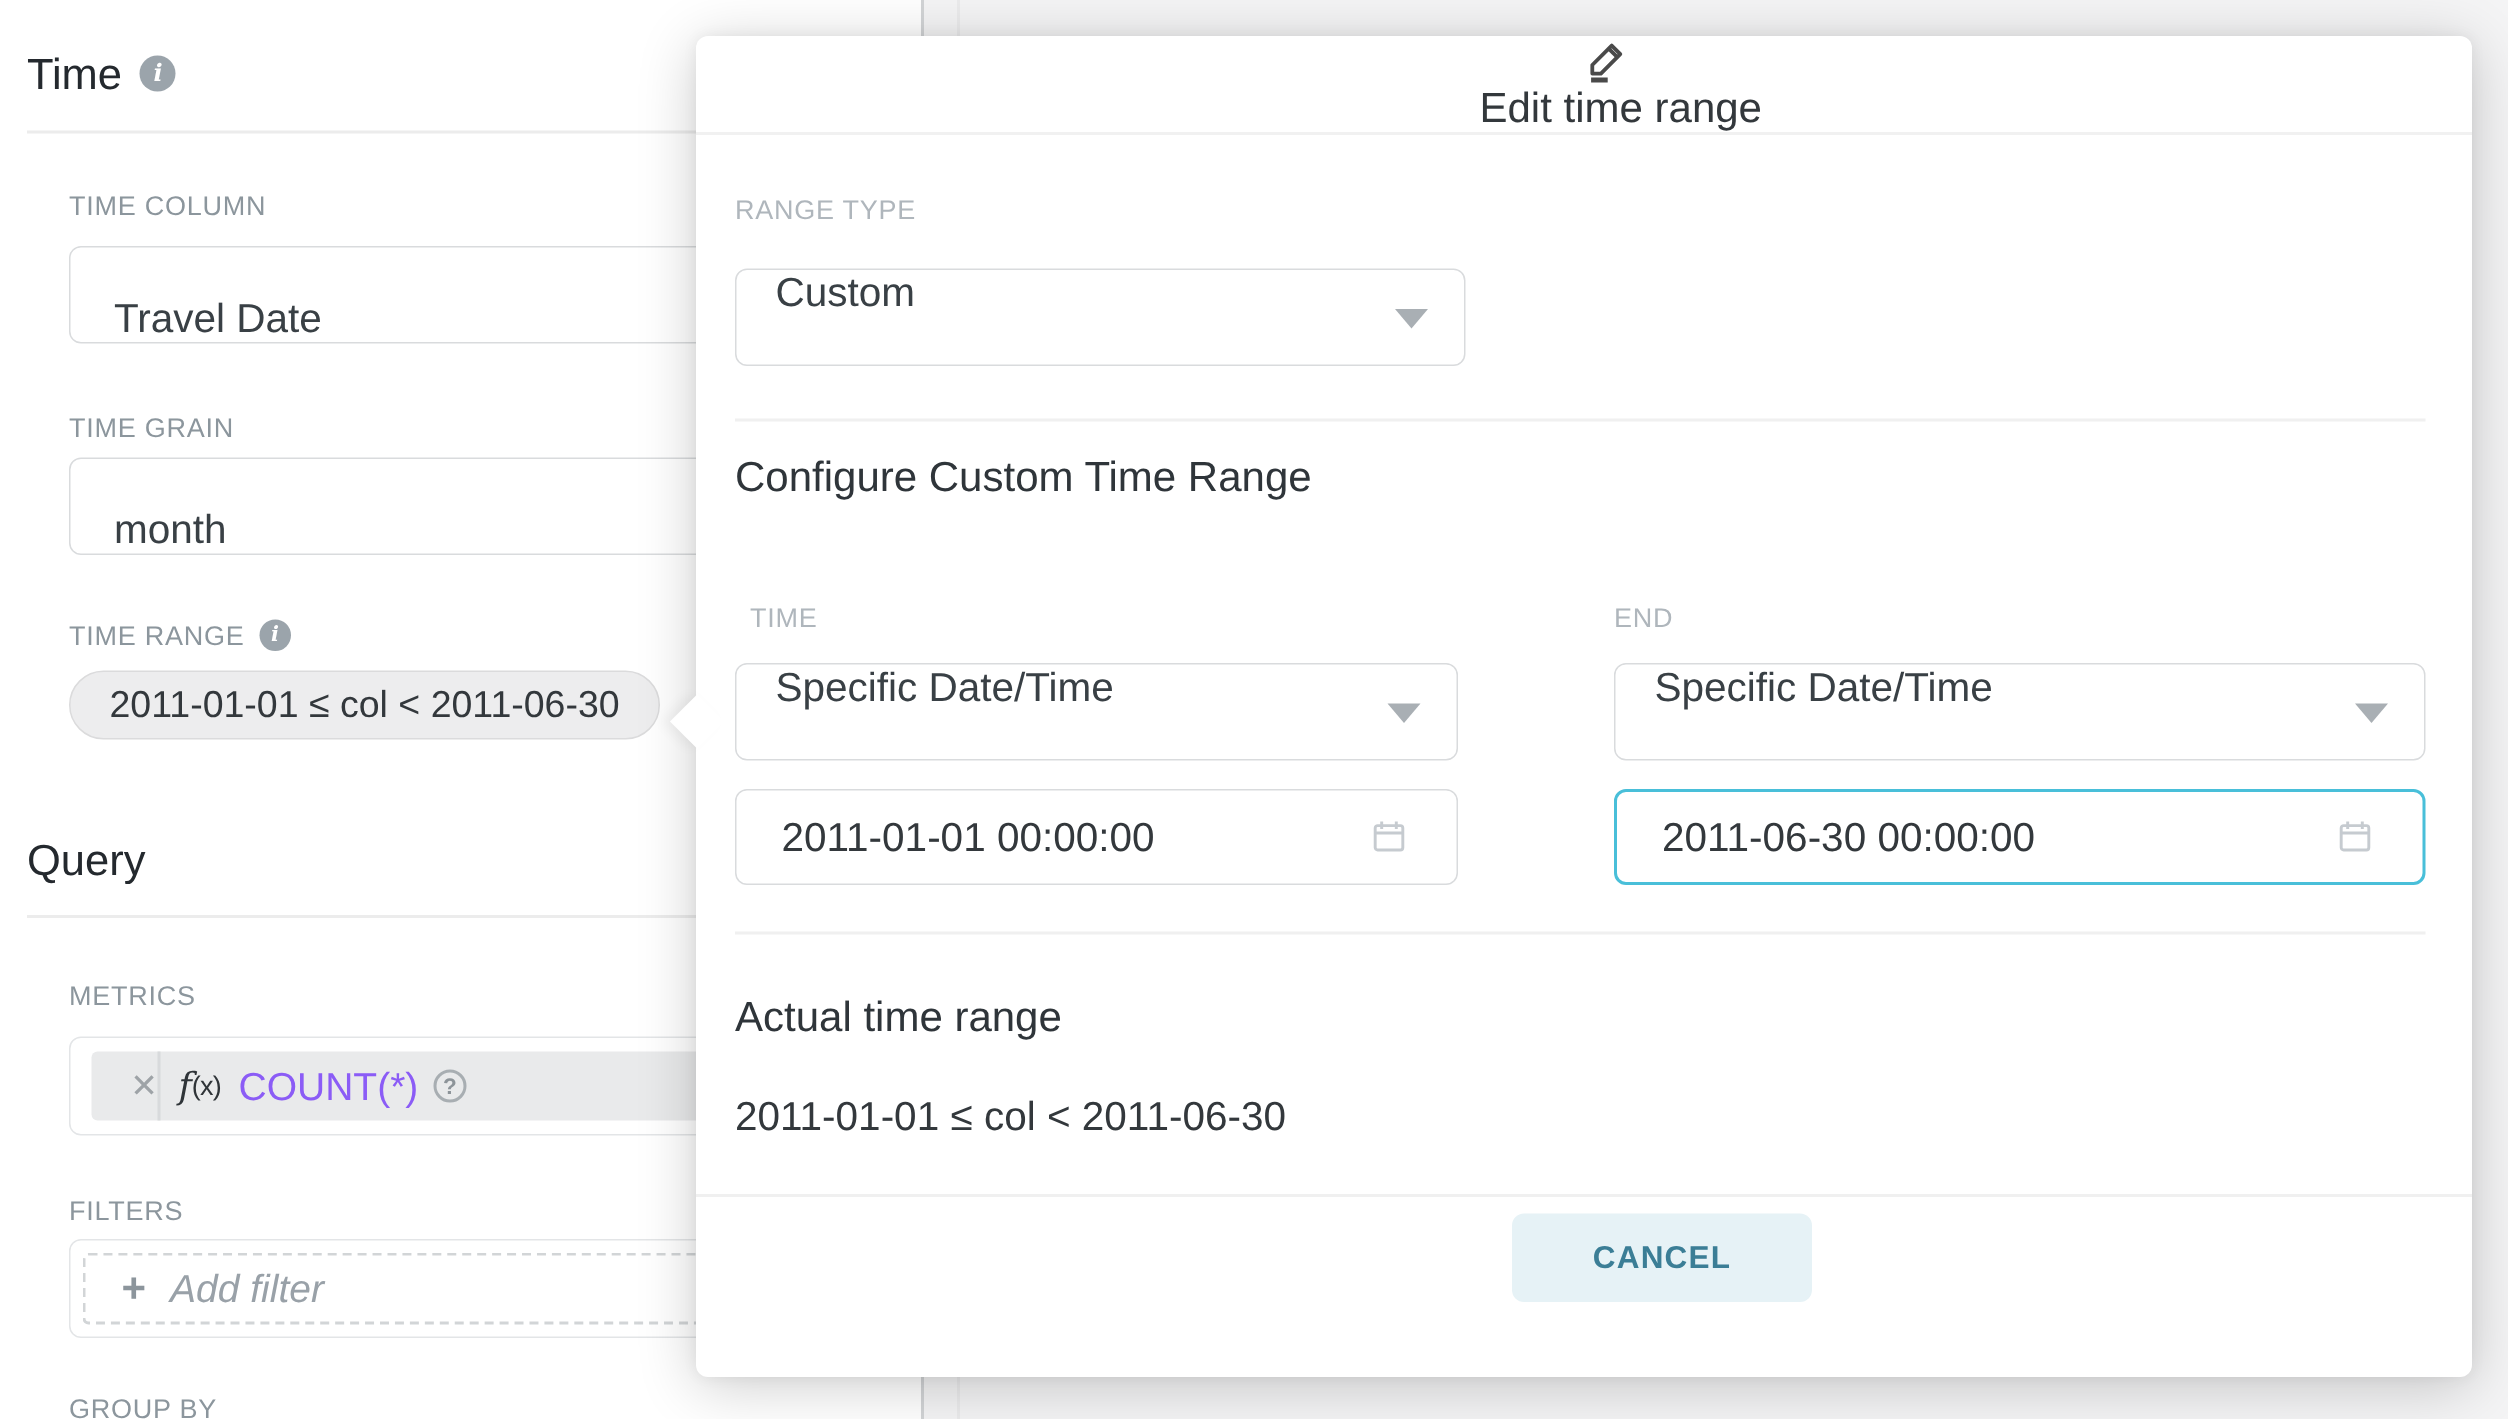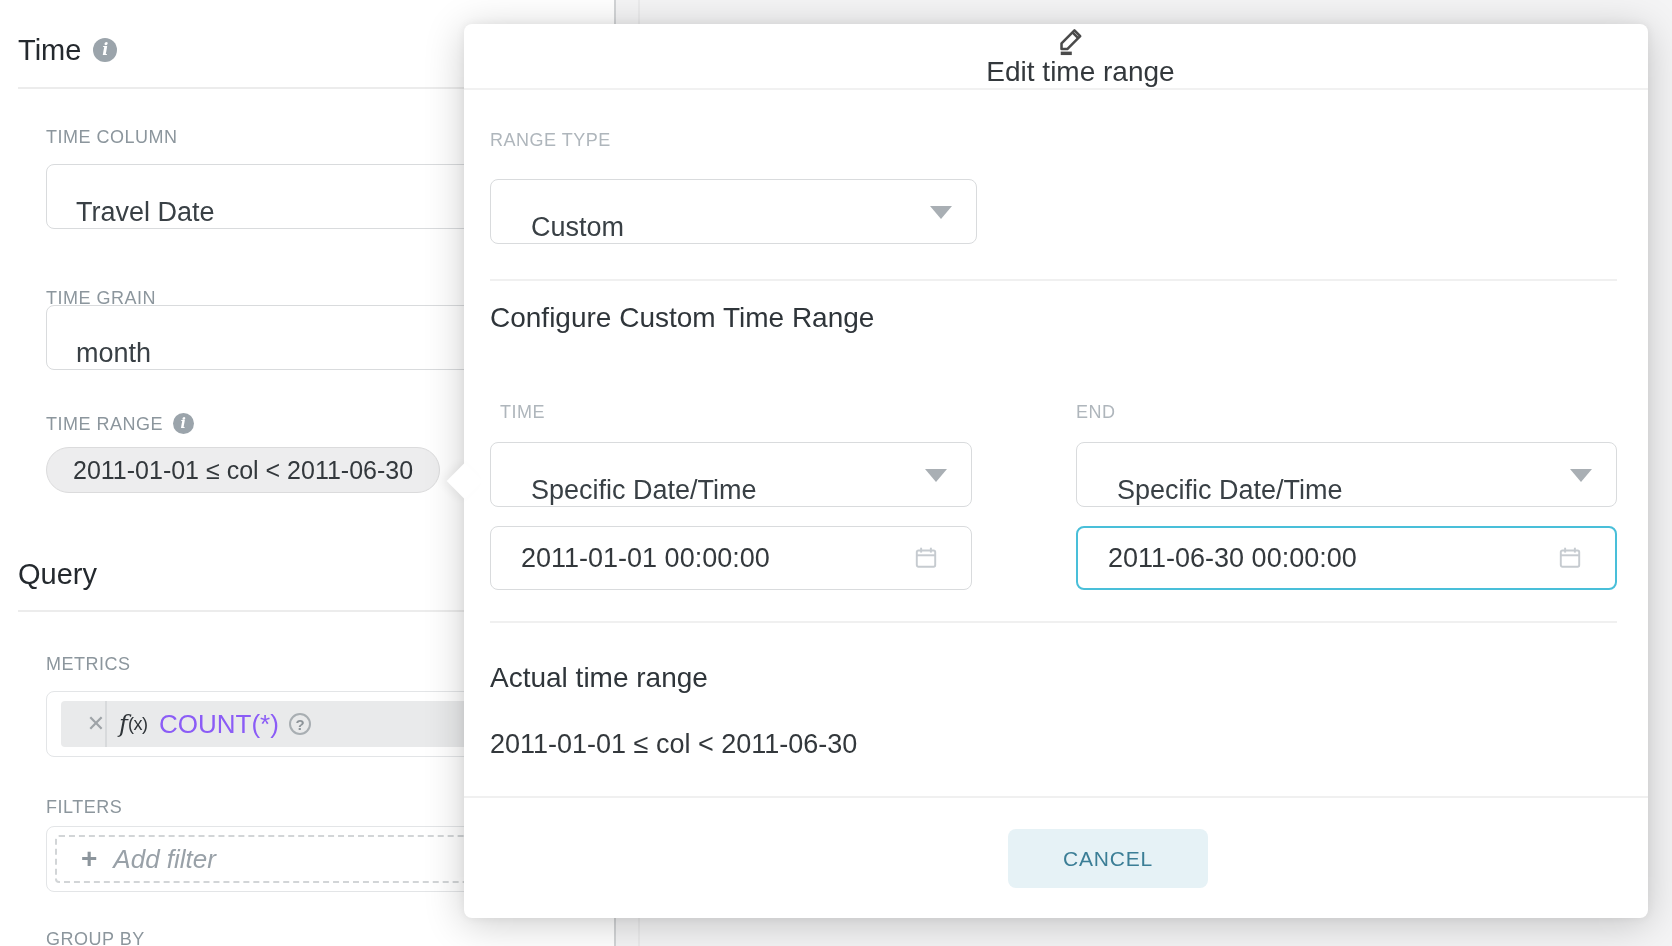--- a/index.html
+++ b/index.html
@@ -52,35 +52,35 @@
   .modal { position:absolute; left:464px; top:24px; width:1184px; height:894px; background:#fff; border-radius:8px;
            box-shadow:0 6px 40px rgba(0,0,0,.20), 0 0 10px rgba(0,0,0,.06); }
   .modal-arrow { position:absolute; left:-12px; top:444px; width:26px; height:26px; background:#fff; transform:rotate(45deg);
                  box-shadow:-4px 4px 8px rgba(0,0,0,.05); }
   .modal-header { position:absolute; left:0; top:0; width:100%; height:66px; border-bottom:2px solid #f1f1f1;
                   display:flex; align-items:center; padding-left:29px; border-radius:8px 8px 0 0;flex-direction:column; }
   .modal-title { font-size:28px; color:#33383c; margin-left:20px; }
 
   .m-label { position:absolute; font-size:18px; letter-spacing:.5px; color:#afb6bc; white-space:nowrap; }
   .m-select { position:absolute; height:65px; background:#fff; border:1.5px solid #d9dbdd; border-radius:8px;
-              display:flex; align-items:flex-end; padding-left:40px; font-size:27px; color:#394045; cursor:pointer; }
+              display:flex; align-items:flex-start; padding-left:26px; font-size:27px; color:#394045; cursor:pointer; }
   .caret { position:absolute; right:24px; top:50%; margin-top:-6px; width:0; height:0;
            border-left:11px solid transparent; border-right:11px solid transparent; border-top:13px solid #a9afb4; }
   .m-heading { position:absolute; left:26px; font-size:28px; color:#2f353a; line-height:36px; }
   .m-divider { position:absolute; left:26px; width:1127px; height:2px; background:#f0f0f0; }
 
   .date-box { position:absolute; height:64px; background:#fff; border:1.5px solid #d9dbdd; border-radius:8px; }
   .date-box.focused { border:2.5px solid #49bfd9;padding-left:27px; }
   .date-box input { position:absolute; left:30px; top:0; width:70%; height:100%; border:none; outline:none; background:transparent;
                     font-family:"Liberation Sans","DejaVu Sans",sans-serif; font-size:27px; color:#33383c; }
   .cal-icon { position:absolute; right:32px; top:50%; transform:translateY(-50%); }
 
   .footer-divider { position:absolute; left:0; top:772px; width:100%; height:2px; background:#f0f0f0; }
-  .btn { position:absolute; top:805px; height:59px; border:none; border-radius:8px; font-family:"Liberation Sans",sans-serif;
-         font-size:21px; font-weight:400; letter-spacing:.8px; cursor:pointer; }
+  .btn { position:absolute; top:785px; height:59px; border:none; border-radius:8px; font-family:"Liberation Sans",sans-serif;
+         font-size:21px; font-weight:700; letter-spacing:.8px; cursor:pointer; }
   .btn-cancel { left:544px; width:200px; background:#e6f2f6; color:#3b7e96; }
   .btn-apply  { left:772px; width:282px; background:#3e7e90; color:#ffffff; }
 </style>
 </head>
 <body>
 
 <div id="app">
 
   <div class="bg-right"></div>
   <div class="bg-right-inner-line"></div>
@@ -91,21 +91,21 @@
     <div class="section-title" style="top:32px">
       <span>Time</span><span class="info-circle">i</span>
     </div>
     <div class="h-divider" style="top:87px"></div>
 
     <div class="ctl-label" style="top:127px">TIME COLUMN</div>
     <div class="input-box" style="top:164px">
       <span>Travel Date</span>
     </div>
 
-    <div class="ctl-label" style="top:288px">TIME GRAIN</div>
+    <div class="ctl-label" style="top:275px">TIME GRAIN</div>
     <div class="input-box" style="top:305px">
       <span>month</span>
     </div>
 
     <div class="ctl-label" style="top:414px">
       <span>TIME RANGE</span><span class="info-circle small">i</span>
     </div>
     <div class="time-pill">
       <span>2011-01-01 ≤ col &lt; 2011-06-30</span>
     </div>

